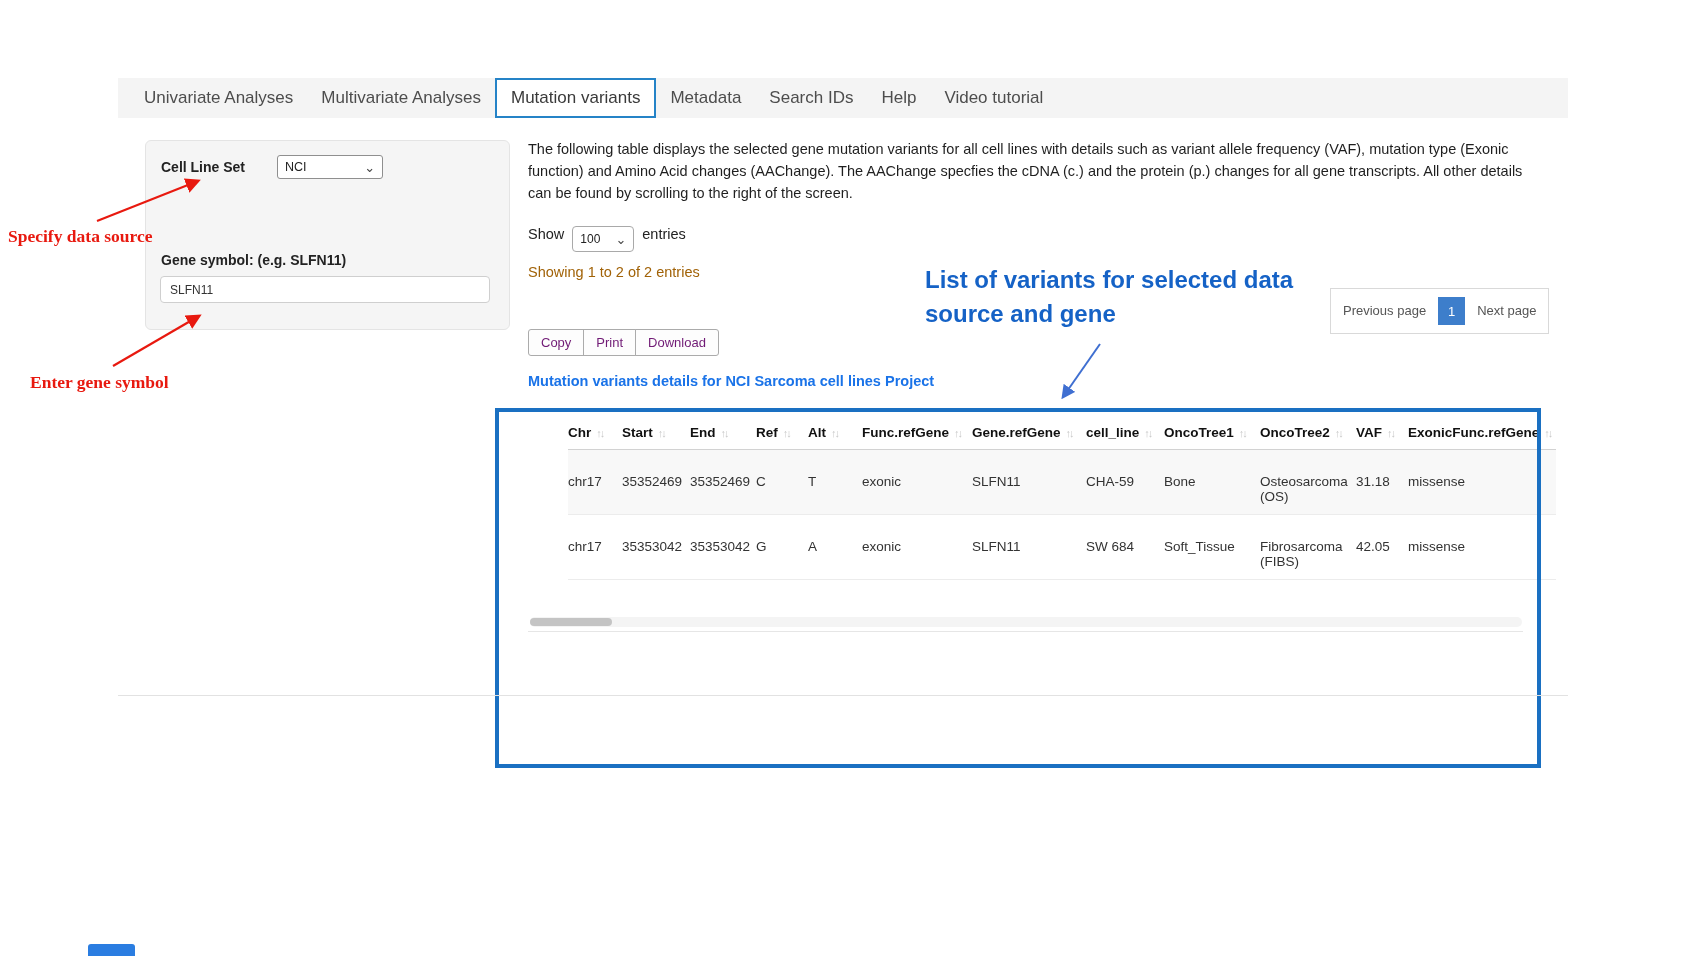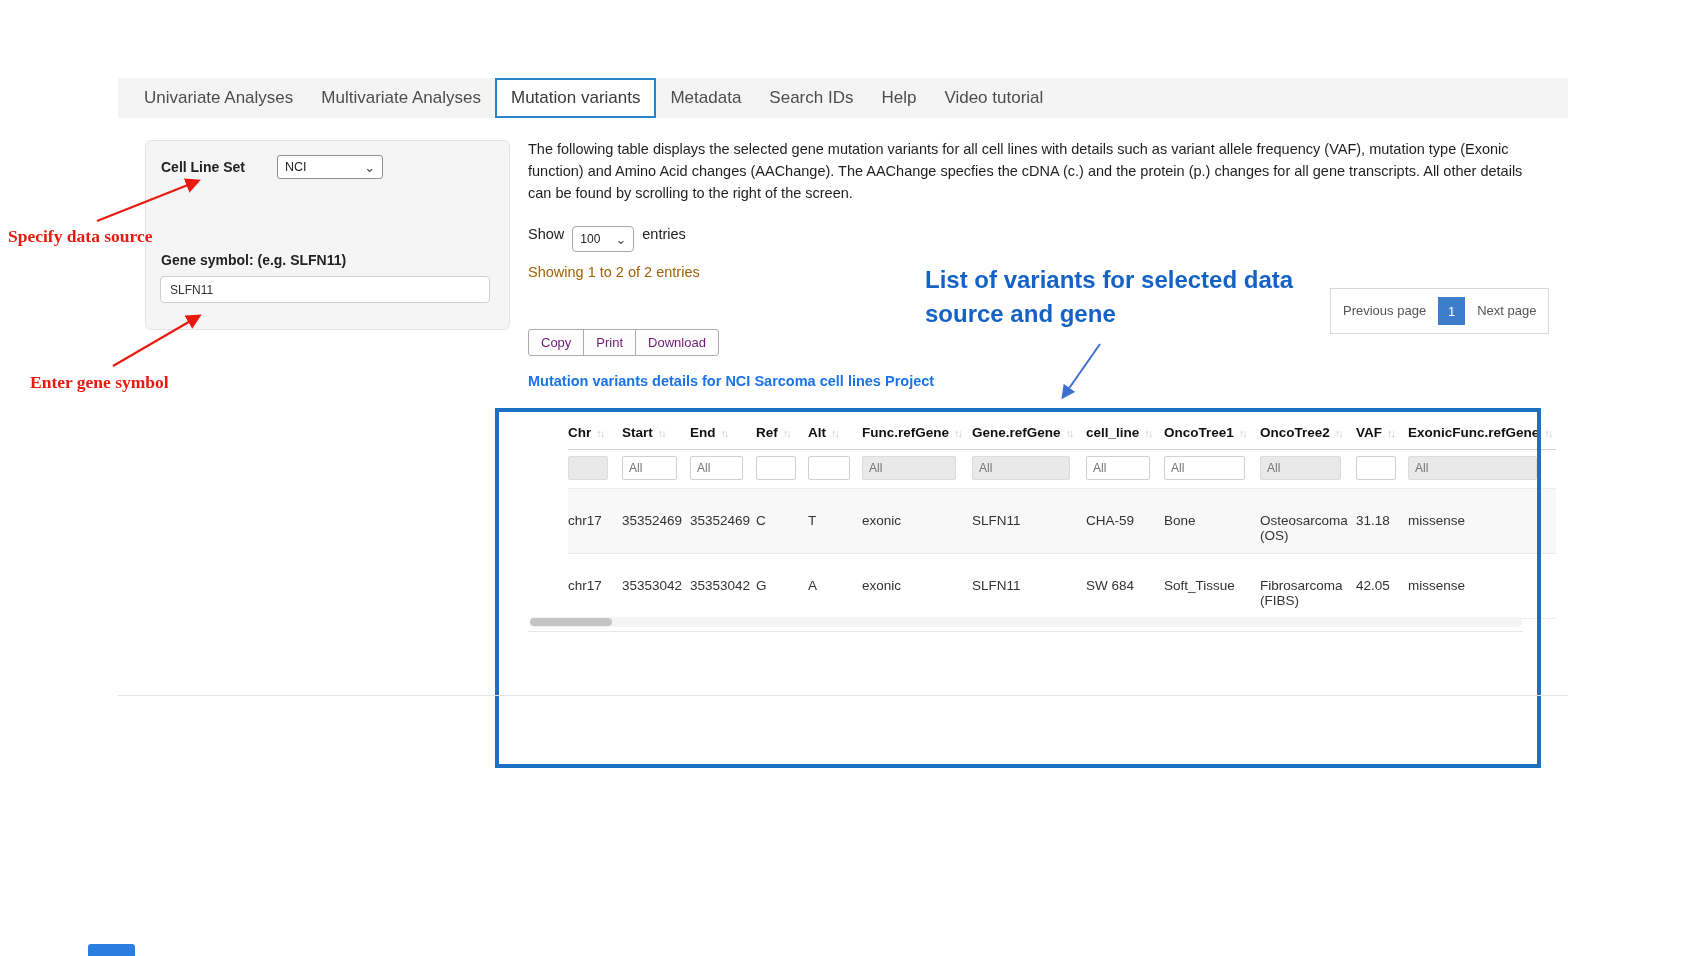--- a/index.html
+++ b/index.html
@@ -202,34 +202,20 @@
         <th><span>End</span><span class="sort">↑↓</span></th>
         <th><span>Ref</span><span class="sort">↑↓</span></th>
         <th><span>Alt</span><span class="sort">↑↓</span></th>
         <th><span>Func.refGene</span><span class="sort">↑↓</span></th>
         <th><span>Gene.refGene</span><span class="sort">↑↓</span></th>
         <th><span>cell_line</span><span class="sort">↑↓</span></th>
         <th><span>OncoTree1</span><span class="sort">↑↓</span></th>
         <th><span>OncoTree2</span><span class="sort">↑↓</span></th>
         <th><span>VAF</span><span class="sort">↑↓</span></th>
         <th><span>ExonicFunc.refGene</span><span class="sort">↑↓</span></th>
-      </tr>
-      <tr class="filters">
-        <td><input class="gray small" type="text" style=""></td>
-        <td><input type="text" placeholder="All" style=""></td>
-        <td><input type="text" placeholder="All" style=""></td>
-        <td><input type="text" style=""></td>
-        <td><input type="text" style=""></td>
-        <td><input class="gray" type="text" placeholder="All" style=""></td>
-        <td><input class="gray" type="text" placeholder="All" style=""></td>
-        <td><input type="text" placeholder="All" style=""></td>
-        <td><input type="text" placeholder="All" style=""></td>
-        <td><input class="gray" type="text" placeholder="All" style=""></td>
-        <td><input type="text" style="width: 40px;"></td>
-        <td><input class="gray" type="text" placeholder="All" style=""></td>
       </tr>
     </thead>
     <tbody>
       <tr class="data-row striped">
         <td>chr17</td>
         <td>35352469</td>
         <td>35352469</td>
         <td>C</td>
         <td>T</td>
         <td>exonic</td>

